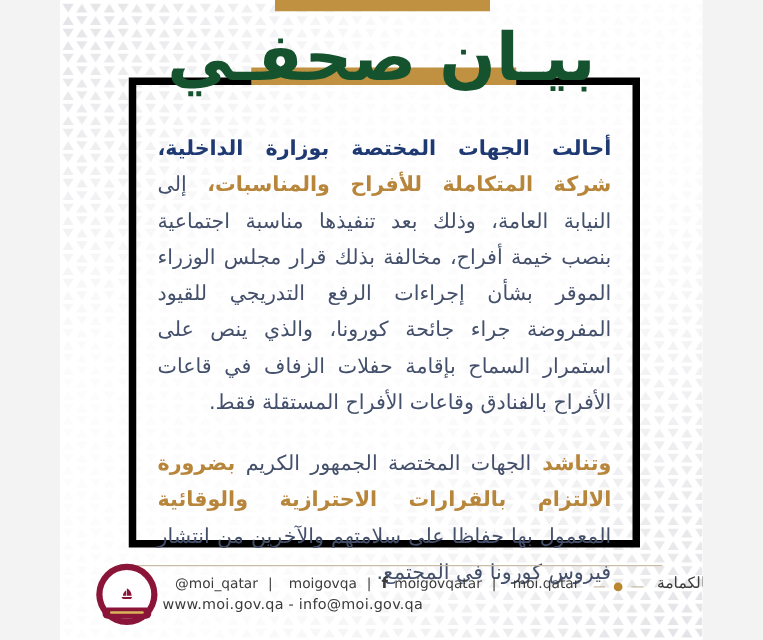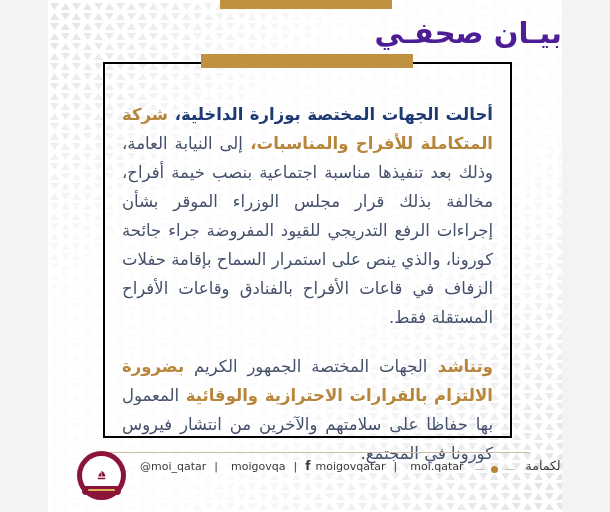--- a/index.html
+++ b/index.html
@@ -7,26 +7,26 @@
               font-family:"DejaVu Sans", sans-serif; }
   .doc { position:absolute; left:48px; top:0; width:514px; height:512px;
          background:#ffffff; overflow:hidden; }
   .pattern-layer { position:absolute; left:0; top:0; z-index:0; }
 
   .top-gold-bar { position:absolute; left:172px; top:0; width:172px; height:9px;
                   background:#bf9140; z-index:3; }
 
   .title-highlight { position:absolute; left:153px; top:54px; width:212px; height:14px;
                      background:#bf9140; z-index:2; }
-  .page-title { position:absolute; left:0; right:0; top:18px; 
-                font-size:29px; font-weight:bold; color:#4c1d95; z-index:3;
+  .page-title { position:absolute; left:0; right:0; top:18px; text-align:center;
+                font-size:53px; font-weight:bold; color:#14532d; z-index:3;
                 direction:rtl; line-height:1.1; }
 
   .content-box { position:absolute; left:55px; top:62px; width:409px; height:376px;
-                 border:2px solid #000000; z-index:1; }
+                 border:6px solid #000000; z-index:1; }
   .content-inner { position:absolute; left:0; top:0; right:0; padding:36px 17px 0 17px; }
   .para { direction:rtl; text-align:justify; font-size:16.5px; line-height:29px; }
   .para + .para { margin-top:20px; }
   .t-navy-bold { color:#1f3a73; font-weight:bold; }
   .t-gold-bold { color:#b8863b; font-weight:bold; }
   .t-body      { color:#44506b; }
 
   .footer-line { position:absolute; left:47px; top:452px; width:435px; height:1px;
                  background:#c9bda8; z-index:2; }
 
@@ -129,14 +129,15 @@
     </svg>
     <span>moi.qatar</span>
     <span class="dashdot">
       <span class="ln"></span>
         <span class="dot"></span>
         <span class="ln"></span>
     </span>
     <span class="hashtag">#أنا_ملتزم_بالكمامة</span>
   </div>
 
+  <div class="website-row">www.moi.gov.qa - info@moi.gov.qa</div>
 
 </div>
 
 </body></html>

